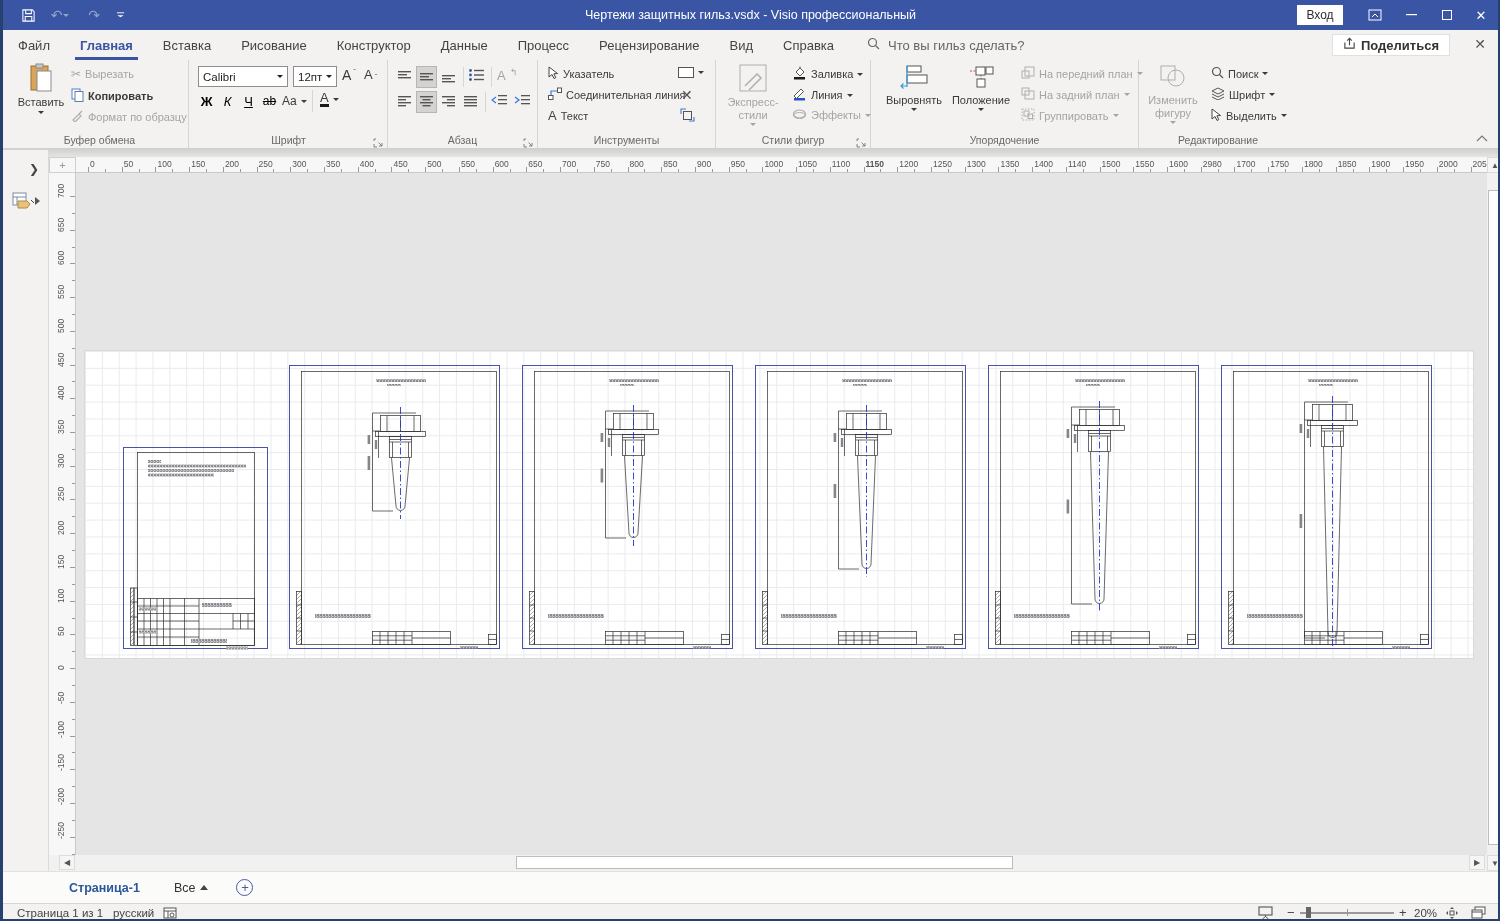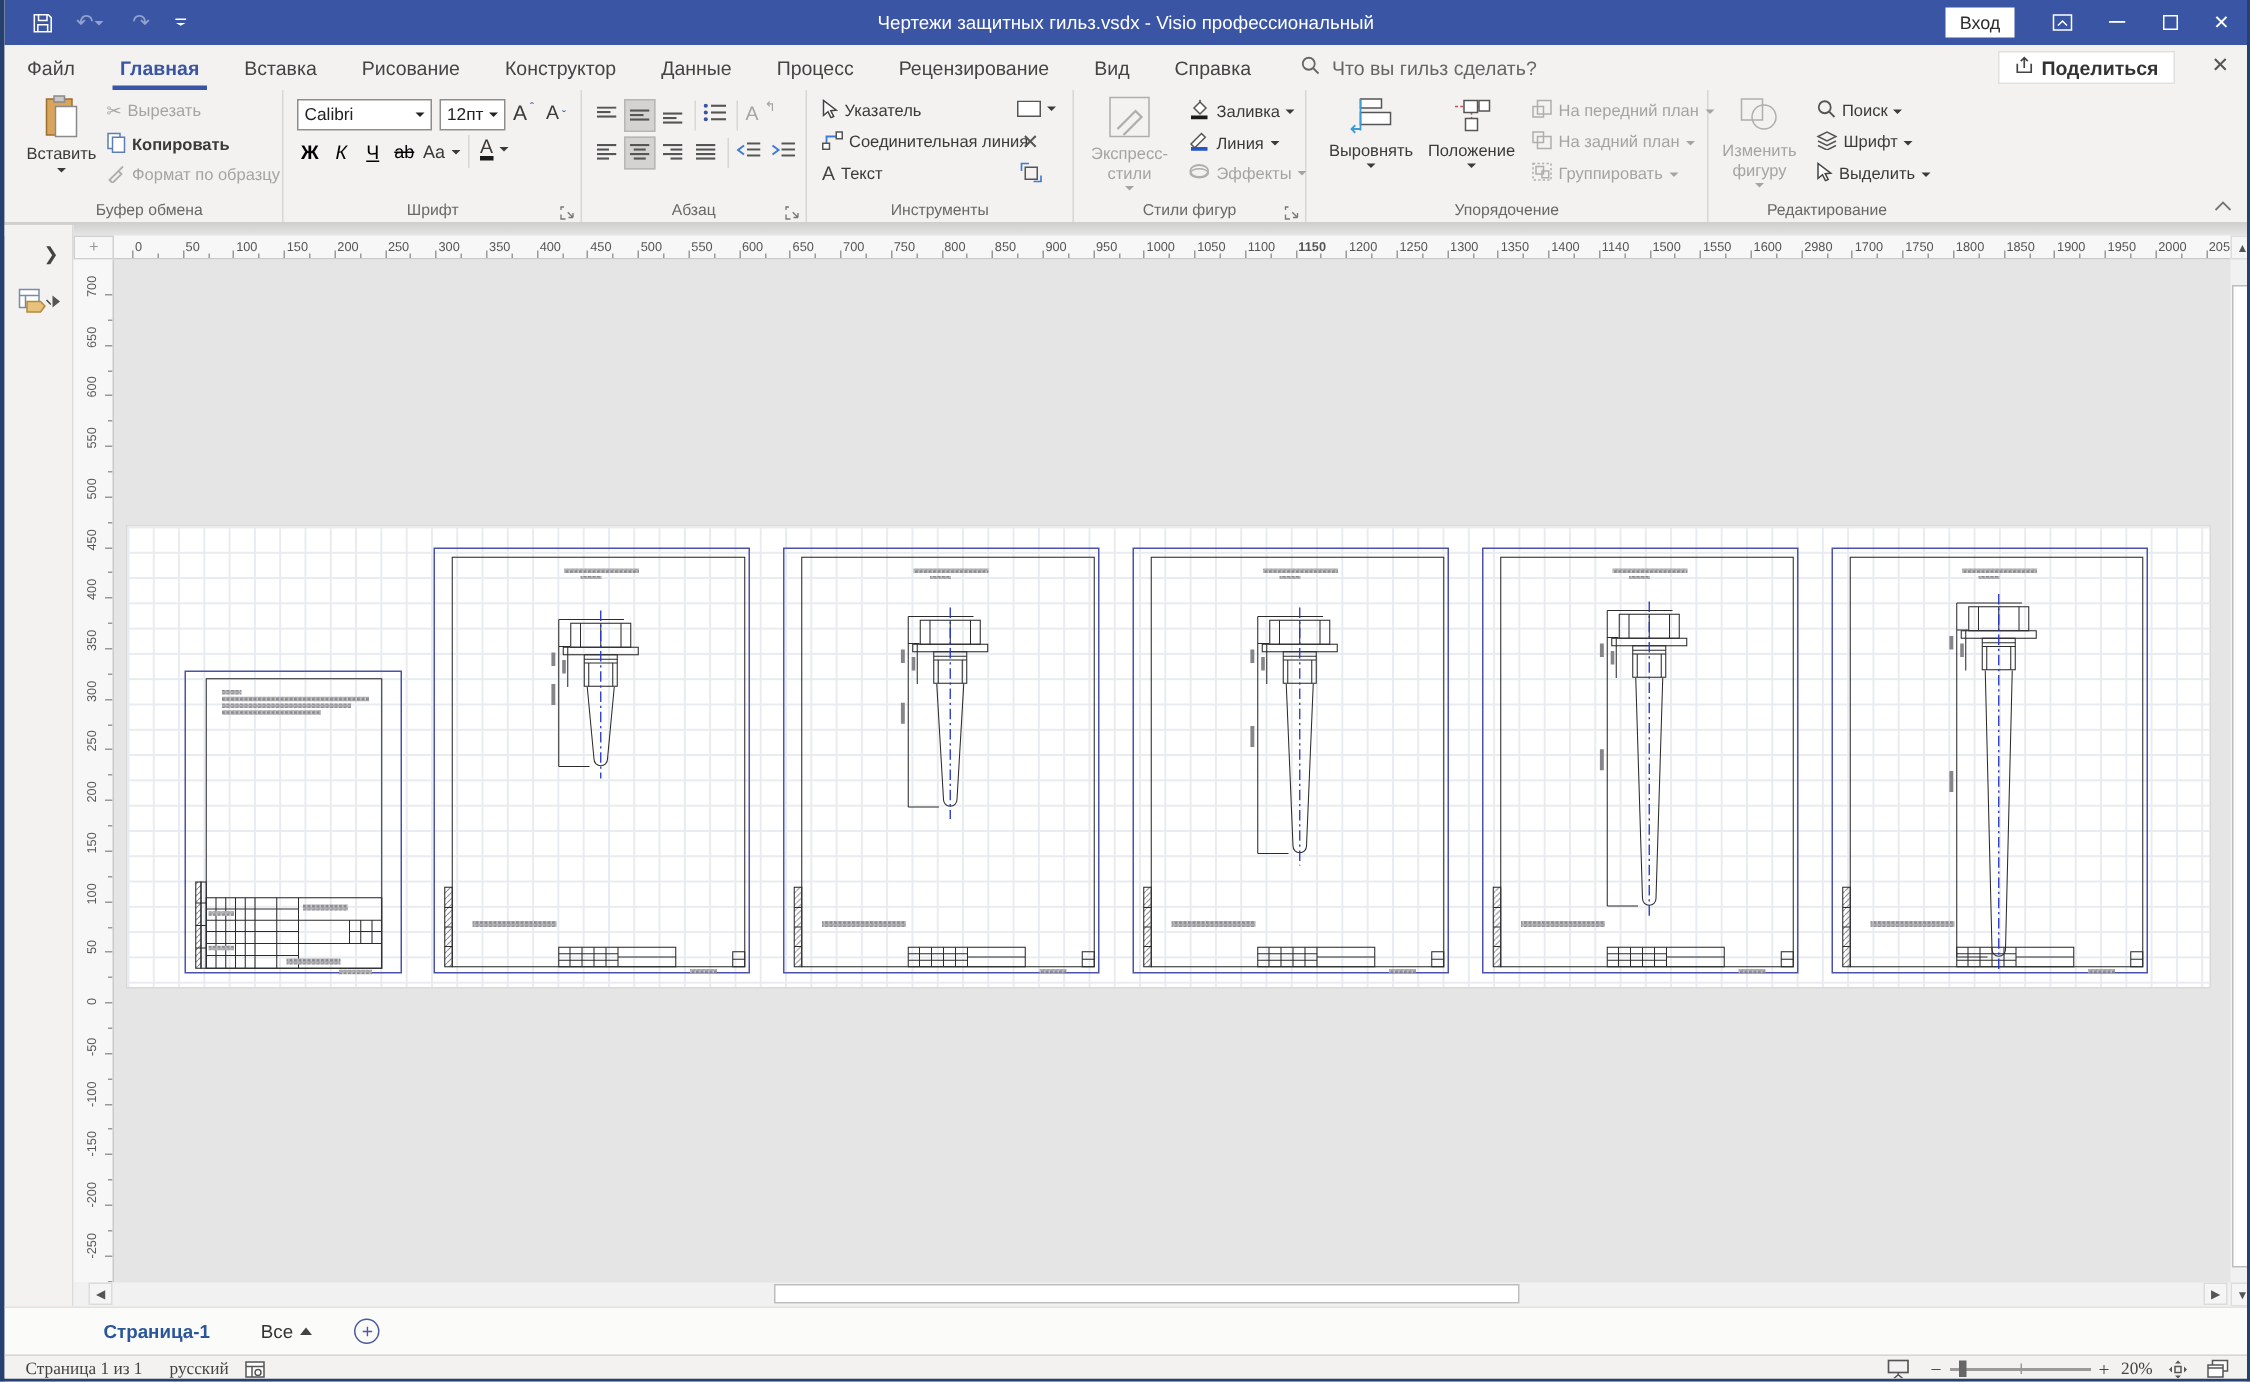--- a/index.html
+++ b/index.html
@@ -72,21 +72,21 @@
   #pagebar{position:absolute;left:0;top:871px;width:100%;height:32px;background:#fbfbfa;border-top:1px solid #e3e1df;
     display:flex;align-items:center;}
   #page-tab{margin-left:66px;font-size:12.5px;font-weight:bold;color:#2b579a;}
   #all-pages{margin-left:34px;font-size:12.5px;color:#333;display:flex;align-items:center;gap:5px;}
   #all-pages .up{width:0;height:0;border-left:4px solid transparent;border-right:4px solid transparent;border-bottom:5px solid #444;}
   #add-page{margin-left:28px;width:17px;height:17px;border-radius:50%;border:1.2px solid #4d5aa0;color:#4d5aa0;
     display:flex;align-items:center;justify-content:center;font-size:13px;line-height:1;}
   
   #statusbar{position:absolute;left:0;top:903px;width:100%;height:18px;background:#f3f2f1;border-top:1px solid #d8d6d4;
     font-size:11.5px;color:#444;}
-  #statusbar .sitem{position:absolute;top:0;height:17px;display:flex;align-items:center;font-family:Liberation Serif, serif;}
+  #statusbar .sitem{position:absolute;top:0;height:17px;display:flex;align-items:center;}
   #zoom-track{position:absolute;left:1297px;top:8px;width:94px;height:1.5px;background:#9a9a9a;}
   #zoom-track .mid{position:absolute;left:47px;top:-3px;width:1px;height:7px;background:#9a9a9a;}
   #zoom-thumb{position:absolute;left:1303px;top:3px;width:5px;height:11px;background:#666;}
 </style>
 </head>
 <body>
 
 <svg width="0" height="0" style="position:absolute">
   <defs>
     <pattern id="blurtxt" width="3" height="3" patternUnits="userSpaceOnUse">

